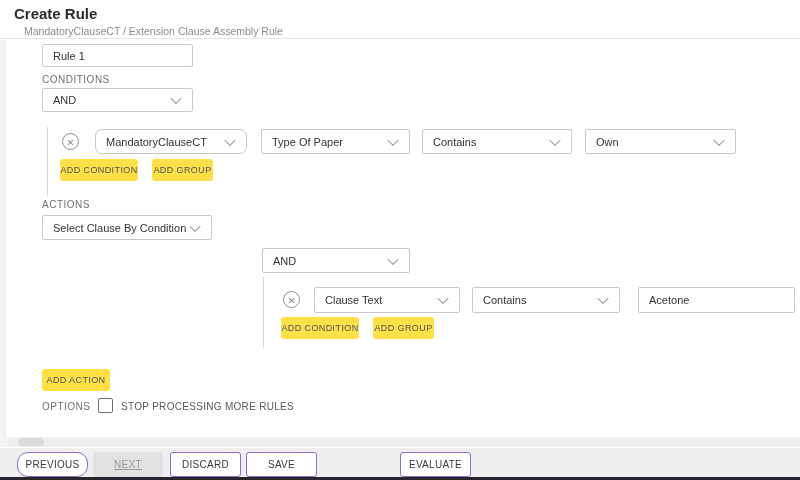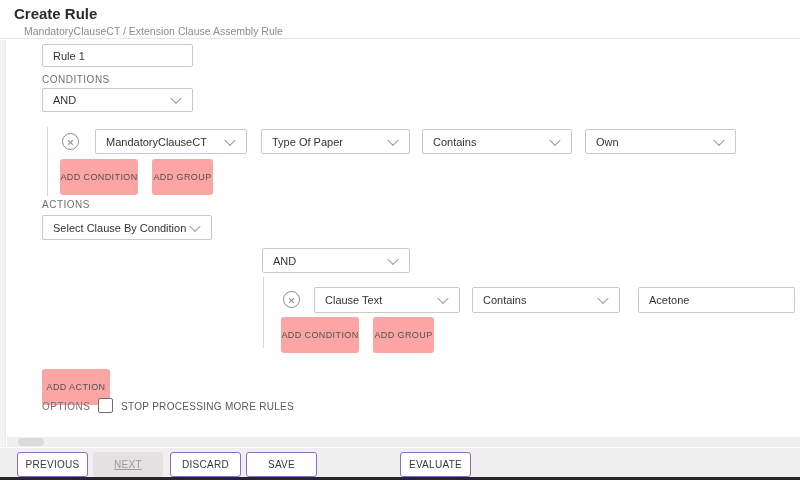--- a/index.html
+++ b/index.html
@@ -29,21 +29,21 @@
   .sel, .txt {
     position: absolute; background: #fff; border: 1px solid #c9c9c9; border-radius: 2px;
     height: 25px; font-size: 11px; color: #333; display: flex; align-items: center;
     padding: 0 26px 0 10px; white-space: nowrap; overflow: hidden;
   }
   .txt { padding-right: 10px; }
   .chev { position: absolute; right: 12px; top: 50%; width: 8px; height: 8px;
           border-right: 1.5px solid #9b9b9b; border-bottom: 1.5px solid #9b9b9b;
           transform: translateY(-70%) rotate(45deg); }
   .slabel { position: absolute; font-size: 10px; color: #707070; letter-spacing: .5px; }
-  .chip { position: absolute; height: 36px; background: #fca5a5; border-radius: 3px;
+  .chip { position: absolute; height: 22px; background: #fde047; border-radius: 3px;
           color: #525252; font-size: 9px; letter-spacing: .4px; display: flex;
           align-items: center; justify-content: center; cursor: pointer; }
   .vline { position: absolute; width: 0; border-left: 1px solid #d8d8d8; }
   .remove { position: absolute; width: 17px; height: 17px; border: 1px solid #8c8c8c;
             border-radius: 50%; background: #fff; cursor: pointer; }
   .remove::before, .remove::after { content: ""; position: absolute; left: 4px; right: 4px;
             top: 50%; height: 1px; background: #8c8c8c; }
   .remove::before { transform: rotate(45deg); }
   .remove::after  { transform: rotate(-45deg); }
   .checkbox { position: absolute; width: 15px; height: 15px; border: 1.5px solid #6d6d6d;
@@ -78,21 +78,21 @@
 
 <div class="sel" style="left:42px; top:88px; width:151px; height:24px;">
   <span>AND</span>
   <span class="chev"></span>
 </div>
 
 <div class="vline" style="left:47px; top:127px; height:69px;"></div>
 
 <span class="remove" style="left:62px; top:133px;"></span>
 
-<div class="sel" style="left:95px; top:129px; width:152px;">
+<div class="sel" style="left:95px; top:129px; width:152px;border-radius:7px;">
   <span>MandatoryClauseCT</span>
   <span class="chev"></span>
 </div>
 <div class="sel" style="left:261px; top:129px; width:149px;">
   <span>Type Of Paper</span>
   <span class="chev"></span>
 </div>
 <div class="sel" style="left:422px; top:129px; width:150px;">
   <span>Contains</span>
   <span class="chev"></span>
@@ -134,19 +134,19 @@
 <div class="chip" style="left:281px; top:317px; width:78px;">ADD CONDITION</div>
 <div class="chip" style="left:373px; top:317px; width:61px;">ADD GROUP</div>
 
 <div class="chip" style="left:42px; top:369px; width:68px;">ADD ACTION</div>
 
 <div class="slabel" style="left:42px; top:401px;">OPTIONS</div>
 <span class="checkbox" style="left:98px; top:398px;"></span>
 <div class="slabel" style="left:121px; top:401px; color:#5a5a5a; letter-spacing:.3px;">STOP PROCESSING MORE RULES</div>
 
 <div class="footer">
-  <button class="fbtn" style="left:17px; width:71px;">PREVIOUS</button>
+  <button class="fbtn" style="left:17px; width:71px;border-radius:11px;">PREVIOUS</button>
   <button class="fbtn disabled" style="left:93px; width:70px;">NEXT</button>
   <button class="fbtn" style="left:170px; width:71px;">DISCARD</button>
   <button class="fbtn" style="left:246px; width:71px;">SAVE</button>
   <button class="fbtn" style="left:400px; width:71px;">EVALUATE</button>
 </div>
 <div class="bottom-bar"></div>
 
 </body></html>

